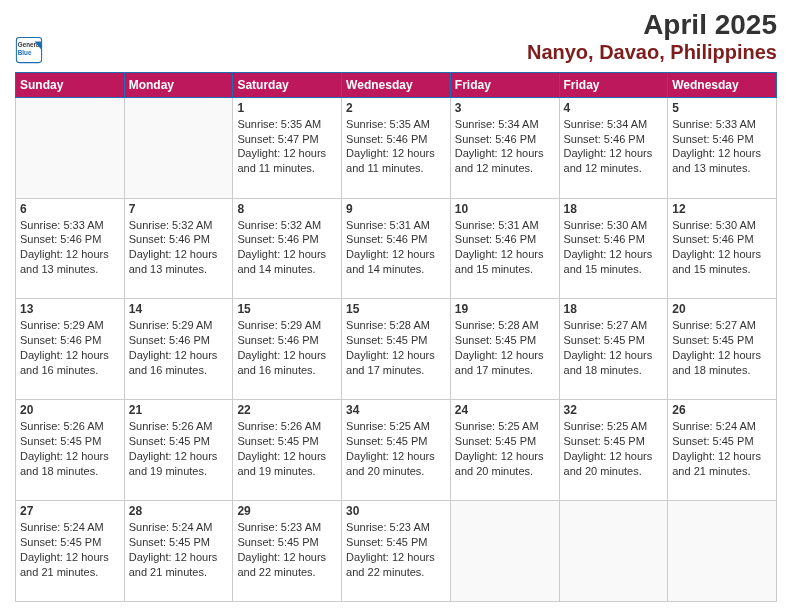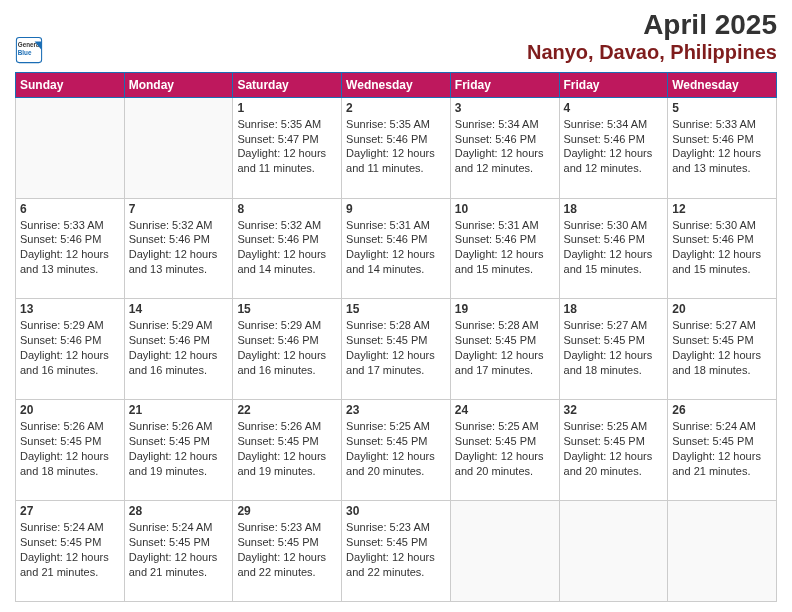--- a/index.html
+++ b/index.html
@@ -209,21 +209,21 @@
           </td>
           <td>
             <span class="day-num">21</span>
             <div class="day-info">Sunrise: 5:26 AM<br>Sunset: 5:45 PM<br>Daylight: 12 hours and 19 minutes.</div>
           </td>
           <td>
             <span class="day-num">22</span>
             <div class="day-info">Sunrise: 5:26 AM<br>Sunset: 5:45 PM<br>Daylight: 12 hours and 19 minutes.</div>
           </td>
           <td>
-            <span class="day-num">23</span>
+            <span class="day-num">34</span>
             <div class="day-info">Sunrise: 5:25 AM<br>Sunset: 5:45 PM<br>Daylight: 12 hours and 20 minutes.</div>
           </td>
           <td>
             <span class="day-num">24</span>
             <div class="day-info">Sunrise: 5:25 AM<br>Sunset: 5:45 PM<br>Daylight: 12 hours and 20 minutes.</div>
           </td>
           <td>
             <span class="day-num">32</span>
             <div class="day-info">Sunrise: 5:25 AM<br>Sunset: 5:45 PM<br>Daylight: 12 hours and 20 minutes.</div>
           </td>

